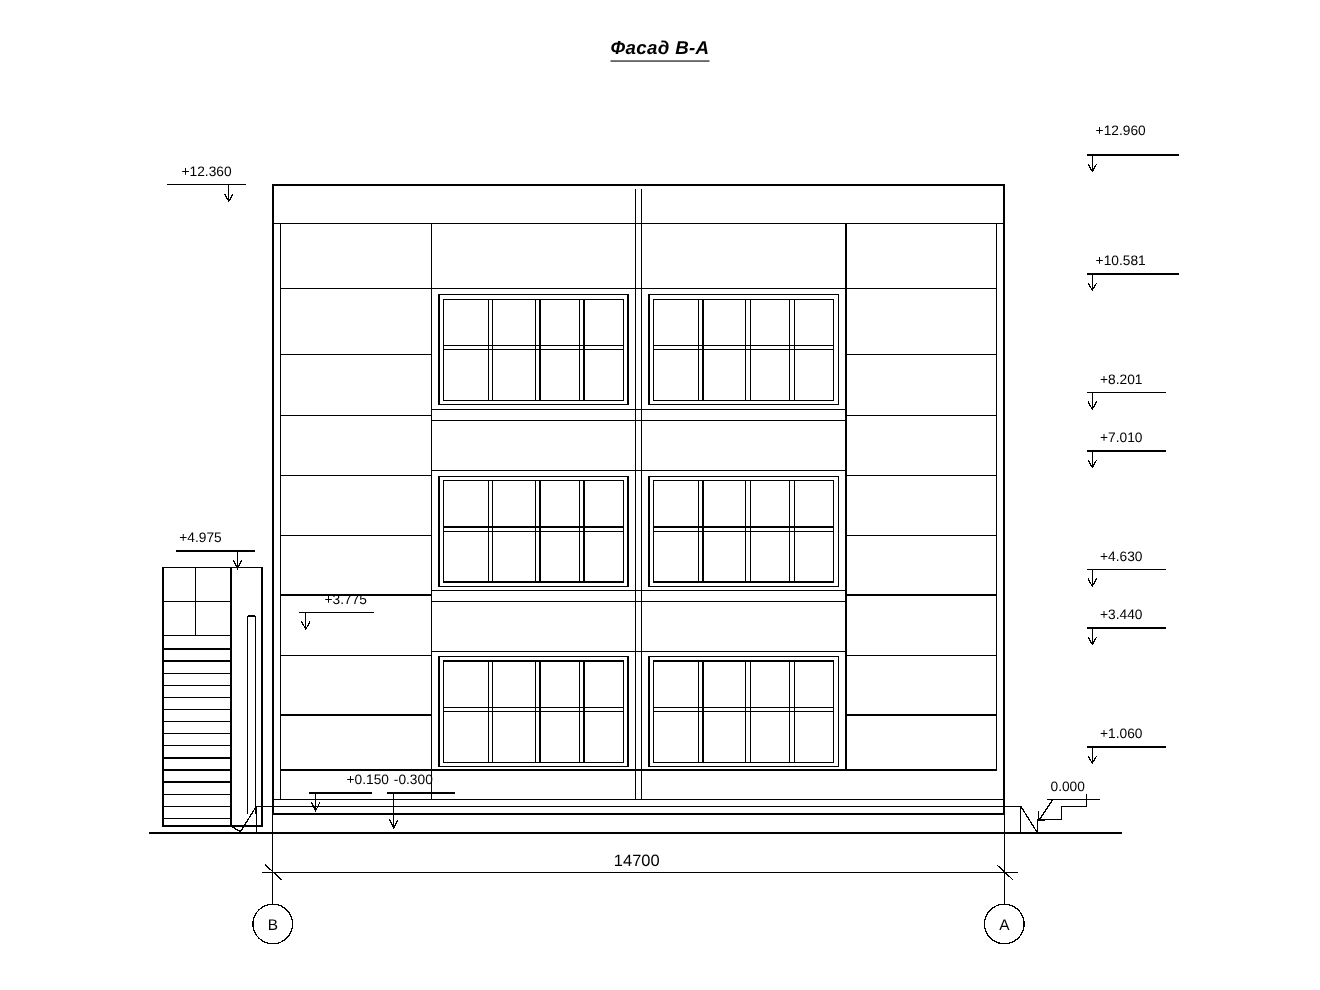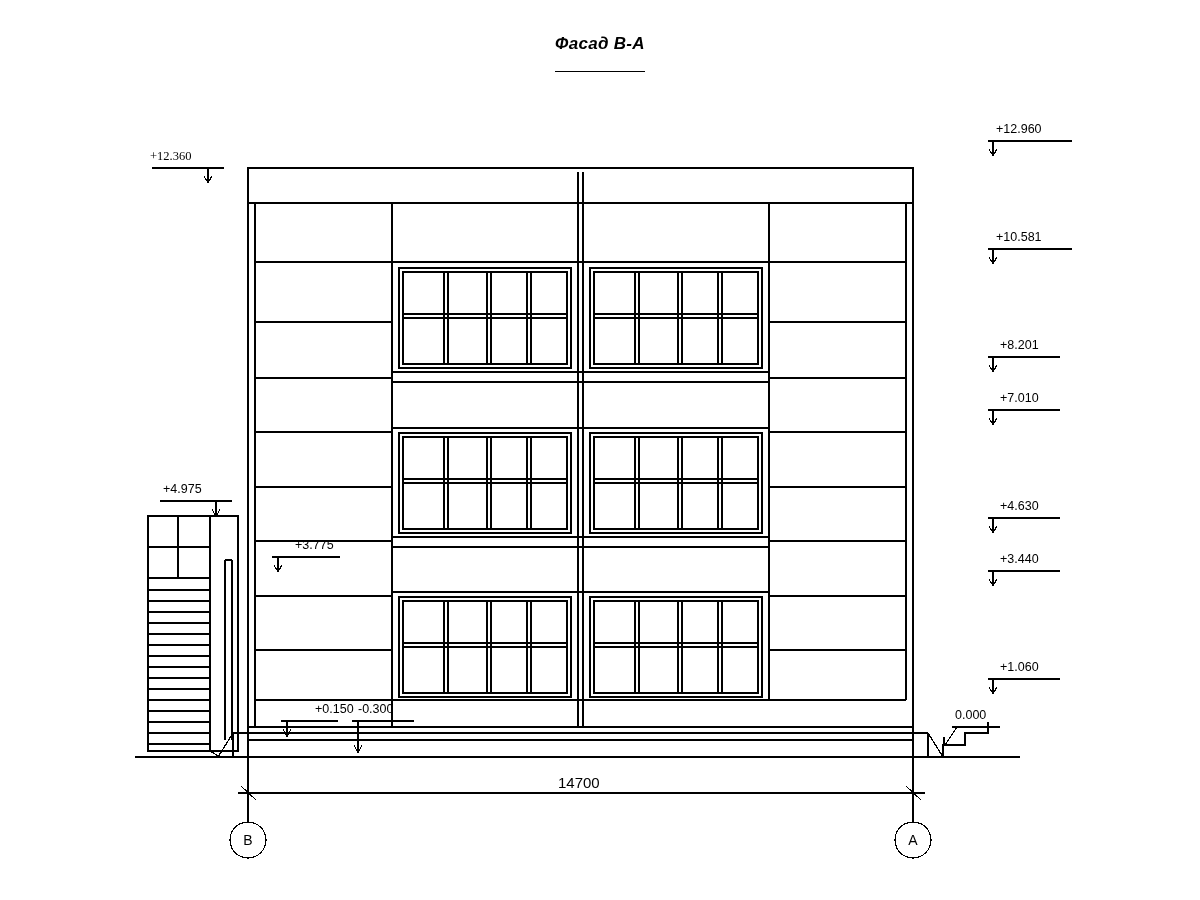--- a/index.html
+++ b/index.html
@@ -24,21 +24,21 @@
     width: 1200px;
     text-align: center;
     font-size: 17px;
     font-style: italic;
     font-weight: bold;
     color: #000;
     letter-spacing: 0.3px;
   }
   .title span {
     border-bottom: 1.4px solid #000;
-    padding-bottom: 18px;
+    padding-bottom: 2px;
     text-align: center;
   }
   svg.draw {
     position: absolute;
     left: 0;
     top: 0;
     width: 1200px;
     height: 900px;
   }
   .lbl {
@@ -304,30 +304,30 @@
       <g stroke-width="1.2">
         <line x1="248" y1="812" x2="248" y2="822"></line>
         <circle cx="248" cy="840" r="18"></circle>
         <line x1="913" y1="812" x2="913" y2="822"></line>
         <circle cx="913" cy="840" r="18"></circle>
       </g>
 
     </g>
   </svg>
 
-  <div class="lbl" style="left:996px; top:122px;">+12.960</div>
+  <div class="lbl" style="left:996px; top:112px;">+12.960</div>
   <div class="lbl" style="left:996px; top:230px;">+10.581</div>
   <div class="lbl" style="left:1000px; top:338px;">+8.201</div>
   <div class="lbl" style="left:1000px; top:391px;">+7.010</div>
   <div class="lbl" style="left:1000px; top:499px;">+4.630</div>
   <div class="lbl" style="left:1000px; top:552px;">+3.440</div>
   <div class="lbl" style="left:1000px; top:660px;">+1.060</div>
   <div class="lbl" style="left:955px; top:708px;">0.000</div>
 
-  <div class="lbl" style="left:150px; top:149px;font-family:Liberation Serif, serif;">+12.360</div>
+  <div class="lbl" style="left:165px; top:149px;">+12.360</div>
   <div class="lbl" style="left:163px; top:482px;">+4.975</div>
   <div class="lbl" style="left:295px; top:538px;">+3.775</div>
 
   <div class="lbl" style="left:287px; top:702px;margin-left:28px;">+0.150</div>
   <div class="lbl" style="left:358px; top:702px;">-0.300</div>
 
   <div class="dimtxt" style="left:558px; top:774px;">14700</div>
 
   <div class="axis-letter" style="left:231px; top:823px;">В</div>
   <div class="axis-letter" style="left:896px; top:823px;">А</div>

